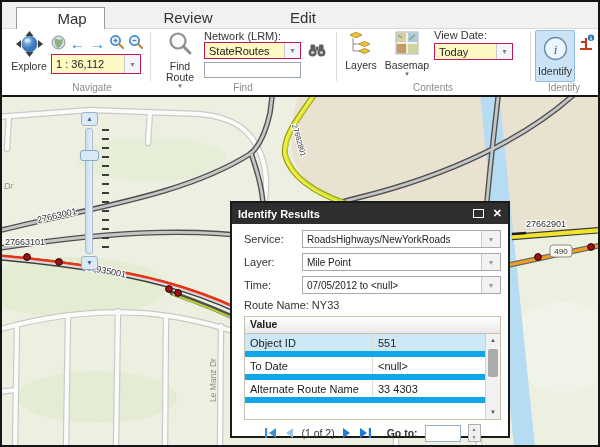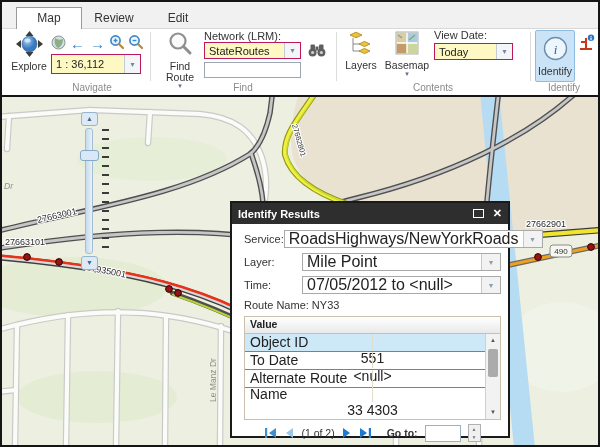--- a/index.html
+++ b/index.html
@@ -1,19 +1,19 @@
 <!DOCTYPE html>
 <html><head>
 <meta charset="utf-8">
 <style>
   html,body{margin:0;padding:0;background:#d7d7d7;font-family:"Liberation Sans",sans-serif;}
   .window{position:relative;width:600px;height:447px;background:#fff;border:2px solid #151515;box-sizing:border-box;overflow:hidden;}
   
   .tabbar{position:relative;height:26px;background:#f1f1f1;display:flex;align-items:flex-end;padding-left:14px;box-sizing:border-box;}
-  .tab{width:64px;height:20px;line-height:20px;text-align:center;font-size:12px;color:#333;cursor:default;}
+  .tab{width:64px;height:20px;line-height:20px;text-align:center;font-size:15px;color:#333;margin-right:28px;cursor:default;padding-left:23px;}
   .tab.active{background:#fff;border:1px solid #9a9a9a;border-bottom:none;height:21px;line-height:21px;margin-bottom:-1px;z-index:2;}
   
   .ribbon{position:relative;height:66px;background:#fff;border-top:1px solid #d8d8d8;}
   .ribbon .divider{position:absolute;top:3px;bottom:14px;width:1px;background:#dcdcdc;}
   .grouplabel{position:absolute;bottom:1px;height:12px;font-size:10px;color:#8a8a8a;text-align:center;}
   .bigbtn{position:absolute;display:flex;flex-direction:column;align-items:center;justify-content:flex-start;font-size:10.5px;color:#333;line-height:11px;cursor:default;}
   .bigbtn .lbl{margin-top:2px;text-align:center;}
   .bigbtn.selected{background:#cbe3f6;border:1px solid #8fbbde;border-radius:2px;}
   .tinyarrow{font-size:7px;color:#5a728c;line-height:6px;}
   .iconrow{position:absolute;left:49px;top:5px;display:flex;align-items:center;gap:3px;}
@@ -35,28 +35,28 @@
   
   .dialog{position:absolute;left:228px;top:104px;width:280px;height:237px;background:#fff;border:2px solid #1a1a1a;box-sizing:border-box;z-index:10;font-size:11px;color:#222;}
   .dtitle{height:21px;background:#2e2e2e;color:#fff;display:flex;align-items:center;padding:0 6px;font-weight:bold;font-size:11px;}
   .dtitle .spacer{flex:1;}
   .dmax{width:9px;height:7px;border:1.5px solid #fff;margin-right:9px;}
   .dclose{color:#fff;font-size:11px;font-weight:bold;}
   .dbody{padding:6px 7px 0 12px;}
   .drow{display:flex;align-items:center;margin-bottom:5px;height:18px;}
   .dlabel{width:58px;font-size:11px;color:#333;}
   .dcombo{flex:1;display:flex;border:1px solid #a9a9a9;height:18px;box-sizing:border-box;align-items:center;background:#fff;}
-  .dcombo .cval{flex:1;padding:0 4px;font-size:16px;white-space:nowrap;overflow:hidden;}
+  .dcombo .cval{flex:1;padding:0 4px;font-size:10px;white-space:nowrap;overflow:hidden;}
   .dcombo .carr{width:18px;align-self:stretch;border-left:1px solid #c9c9c9;background:#f2f2f2;display:flex;align-items:center;justify-content:center;font-size:8px;color:#8a9ab0;}
   .droute{margin:1px 0 5px 0;font-size:11px;color:#333;}
   .dtable{border:1px solid #c9c0ae;height:102px;position:relative;overflow:hidden;}
   .thead{display:flex;height:16px;background:linear-gradient(#ffffff,#e9e9e9);border-bottom:1px solid #c9c0ae;font-weight:bold;font-size:10.5px;}
   .thead .c1{width:128px;padding:1px 5px;box-sizing:border-box;border-right:1px solid #d8d0c0;}
   .thead .c2{flex:1;padding:1px 5px;}
-  .trow{display:flex;height:17px;border-bottom:1px solid #0ea5e9;font-size:14px;align-items:center;flex-direction:column;}
+  .trow{display:flex;height:17px;border-bottom:6px solid #0ea5e9;font-size:11px;align-items:center;}
   .trow .c1{width:128px;padding:0 5px;box-sizing:border-box;align-self:stretch;display:flex;align-items:center;border-right:1px solid #e2dccd;}
   .trow .c2{flex:1;padding:0 5px;}
   .trow.sel{background:#cde8f7;}
   .tscroll{position:absolute;right:0;top:17px;bottom:0;width:15px;background:#f2f2f2;border-left:1px solid #d5cfc0;box-sizing:border-box;}
   .tscroll .sa{position:absolute;left:0;right:0;height:13px;text-align:center;font-size:6px;color:#555;line-height:13px;}
   .tscroll .thumb{position:absolute;left:2px;right:2px;top:15px;height:28px;background:#ababab;border-radius:2px;}
   .dpager{display:flex;align-items:center;justify-content:center;height:26px;gap:7px;font-size:10.5px;color:#333;}
   .pgico{display:block;}
   .gotoinput{width:36px;height:17px;border:1px solid #9ab0c4;box-sizing:border-box;}
   .spin{display:flex;flex-direction:column;width:13px;height:18px;border:1px solid #b0b0b0;box-sizing:border-box;background:#f0f0f0;}

